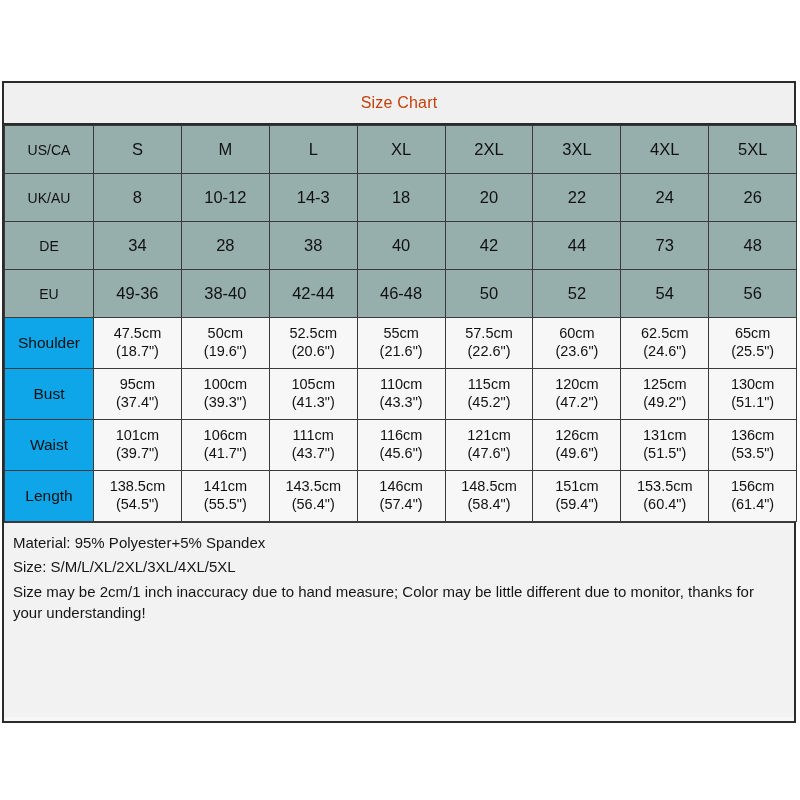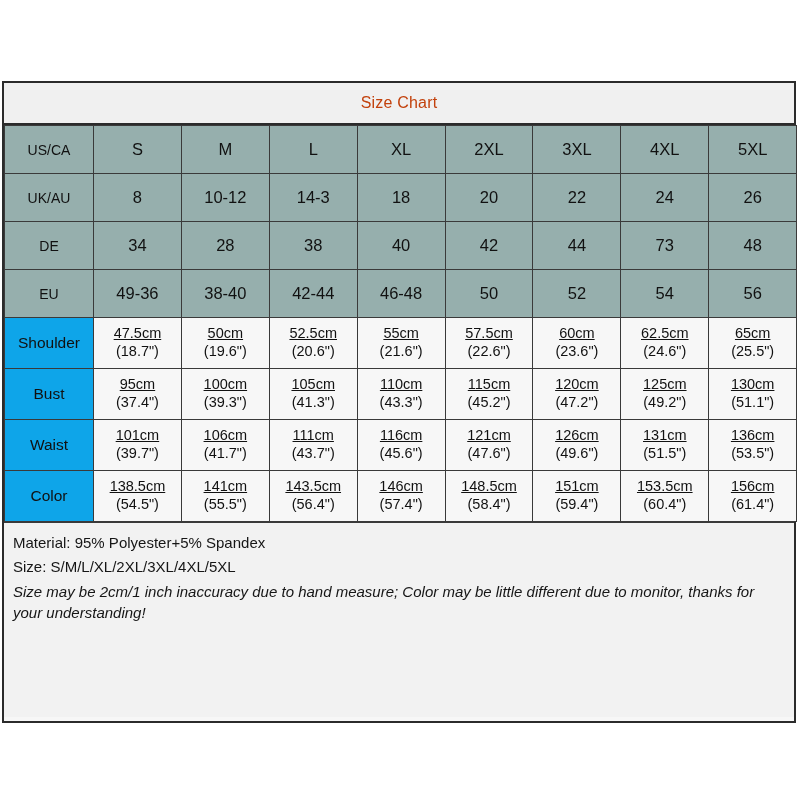--- a/index.html
+++ b/index.html
@@ -81,41 +81,40 @@
     height: 51px;
     background: #f7f7f7;
     font-size: 14.5px;
     line-height: 1.22;
     padding: 2px 0;
   }
   tr.meas-row td.row-label {
     background: #0ea5e9;
     font-size: 15.5px;
   }
-  .cm-line { display: block; text-decoration: underline; }
+  .cm-line { display: block; }
   .in-line { display: block; }
 
   
   .notes {
     background: #f2f2f2;
     border-top: 1.5px solid #3a3a3a;
     padding: 9px 8px 10px 9px;
     box-sizing: border-box;
     height: 195px;
   }
   .notes p {
     margin: 0 0 3px 0;
     font-size: 15px;
     color: #161616;
     line-height: 1.42;
   }
   .notes p.attention-body {
     margin-top: 0;
     max-width: 745px;
-    font-style: italic;
   }
 </style>
 </head>
 <body>
 
 <div id="page">
 
   <div id="chart-frame">
 
     <div class="title-band">
@@ -278,21 +277,21 @@
             <td>
               <span class="cm-line">131cm</span>
               <span class="in-line">(51.5")</span>
             </td>
             <td>
               <span class="cm-line">136cm</span>
               <span class="in-line">(53.5")</span>
             </td>
           </tr>
           <tr class="meas-row">
-            <td class="row-label">Color</td>
+            <td class="row-label">Length</td>
             <td>
               <span class="cm-line">138.5cm</span>
               <span class="in-line">(54.5")</span>
             </td>
             <td>
               <span class="cm-line">141cm</span>
               <span class="in-line">(55.5")</span>
             </td>
             <td>
               <span class="cm-line">143.5cm</span>

